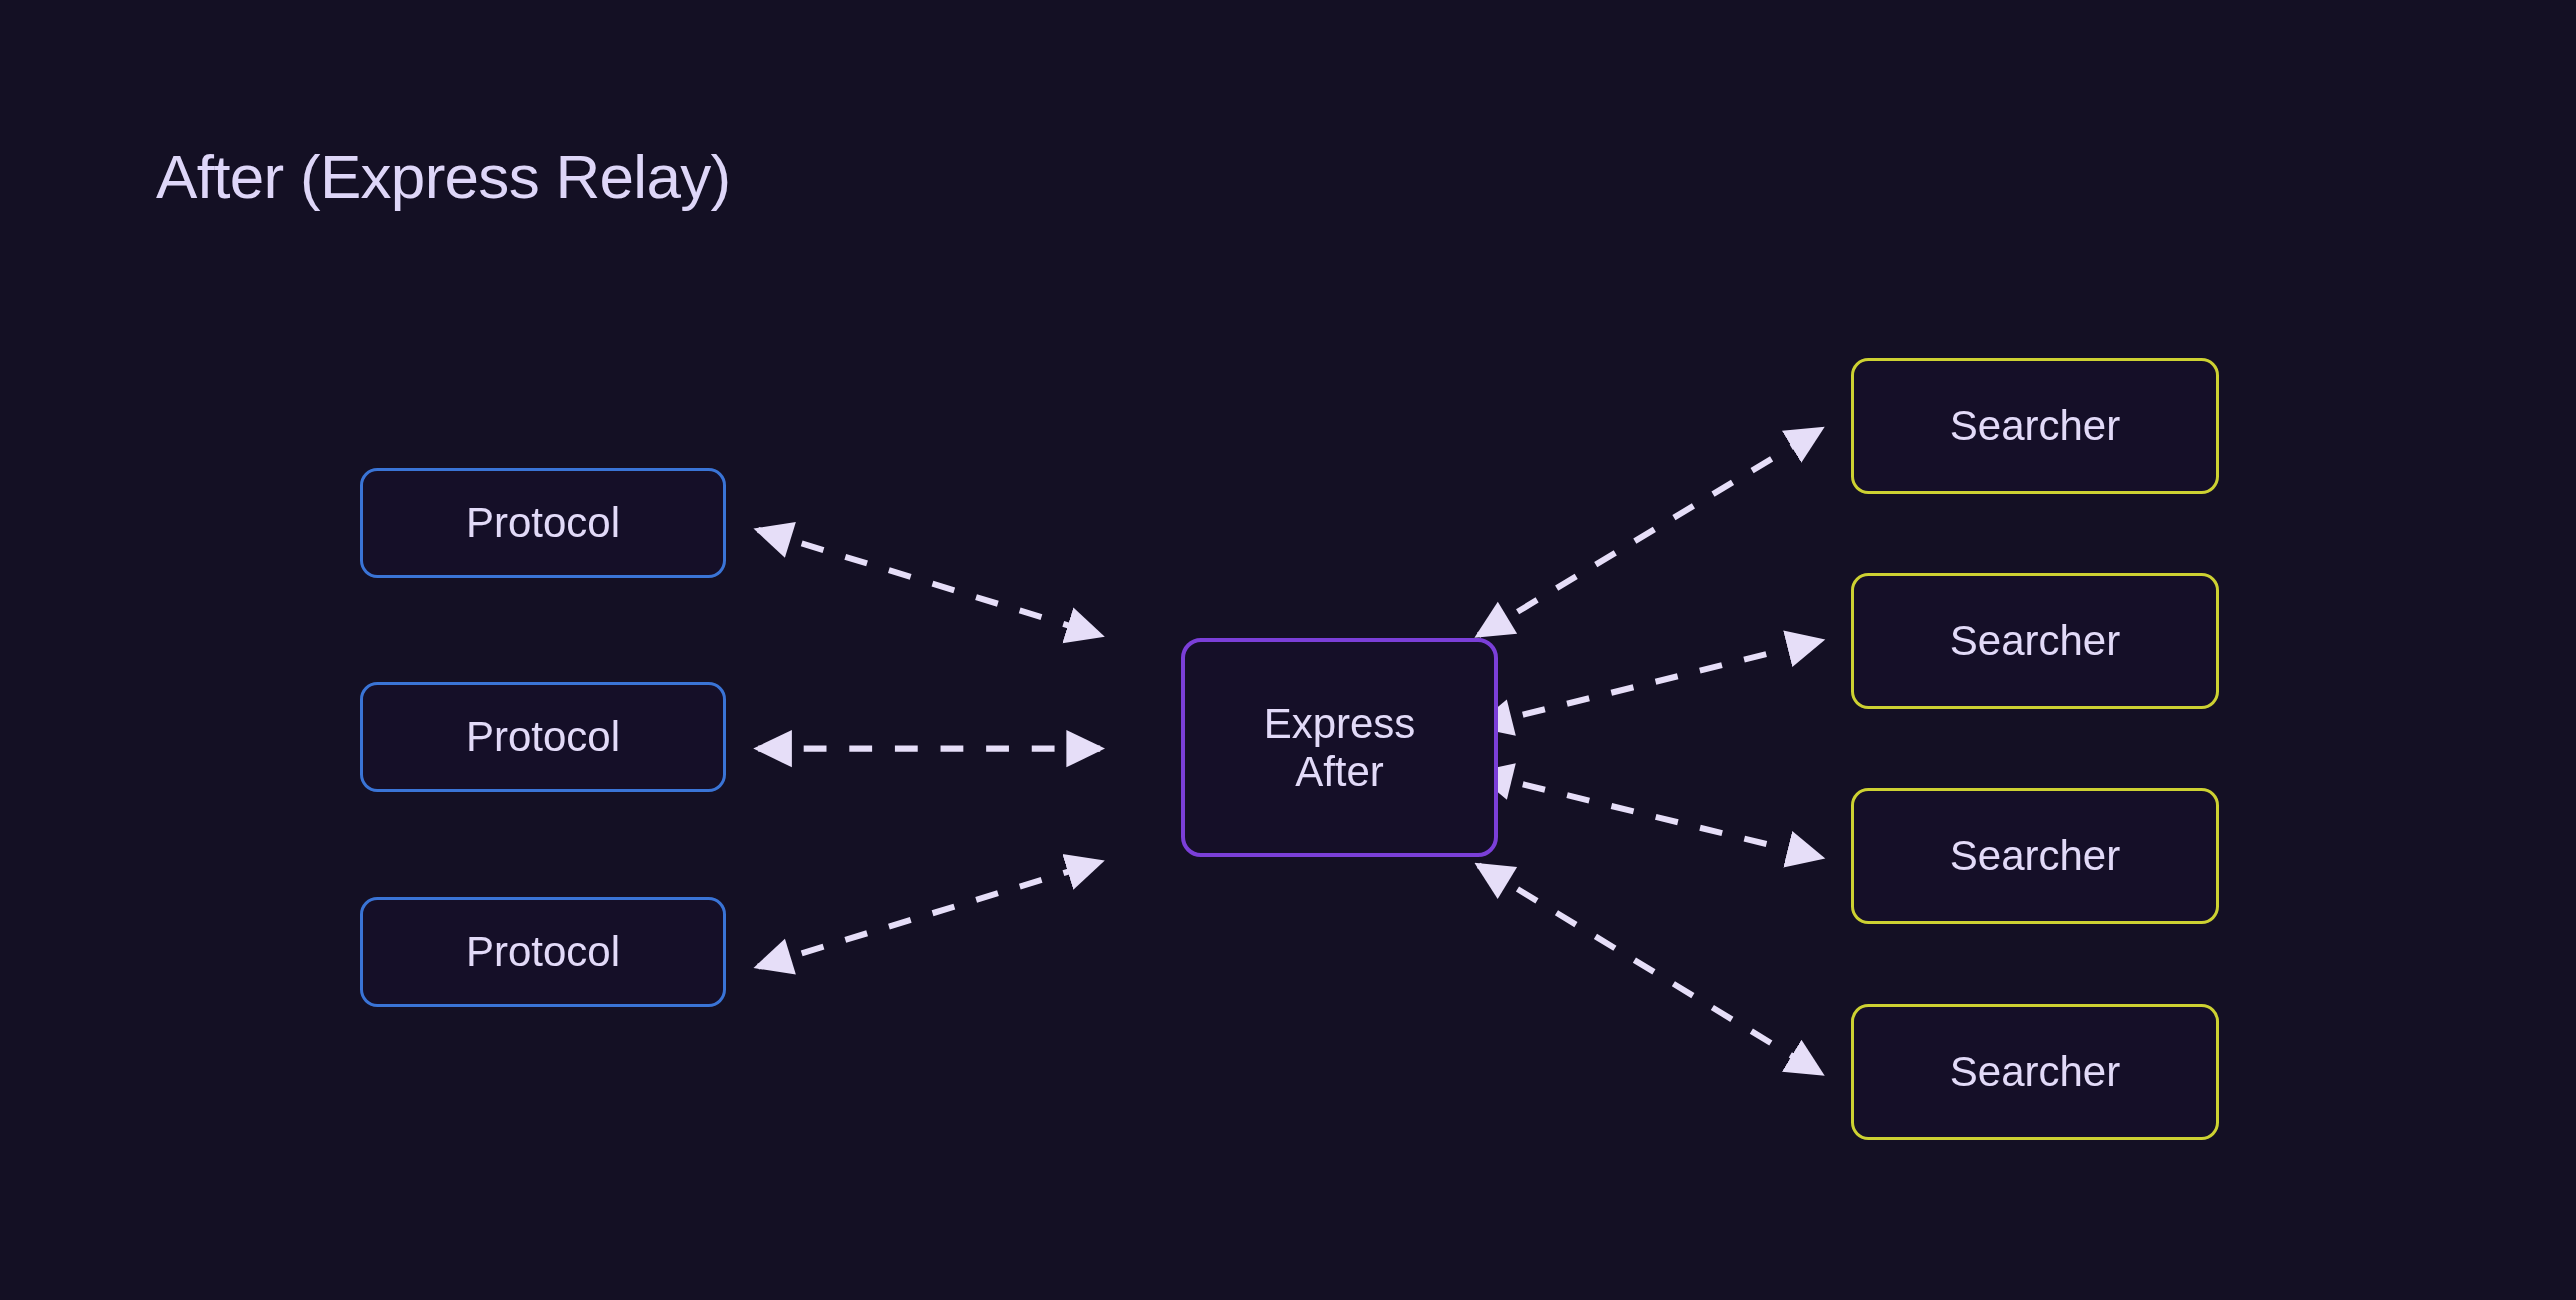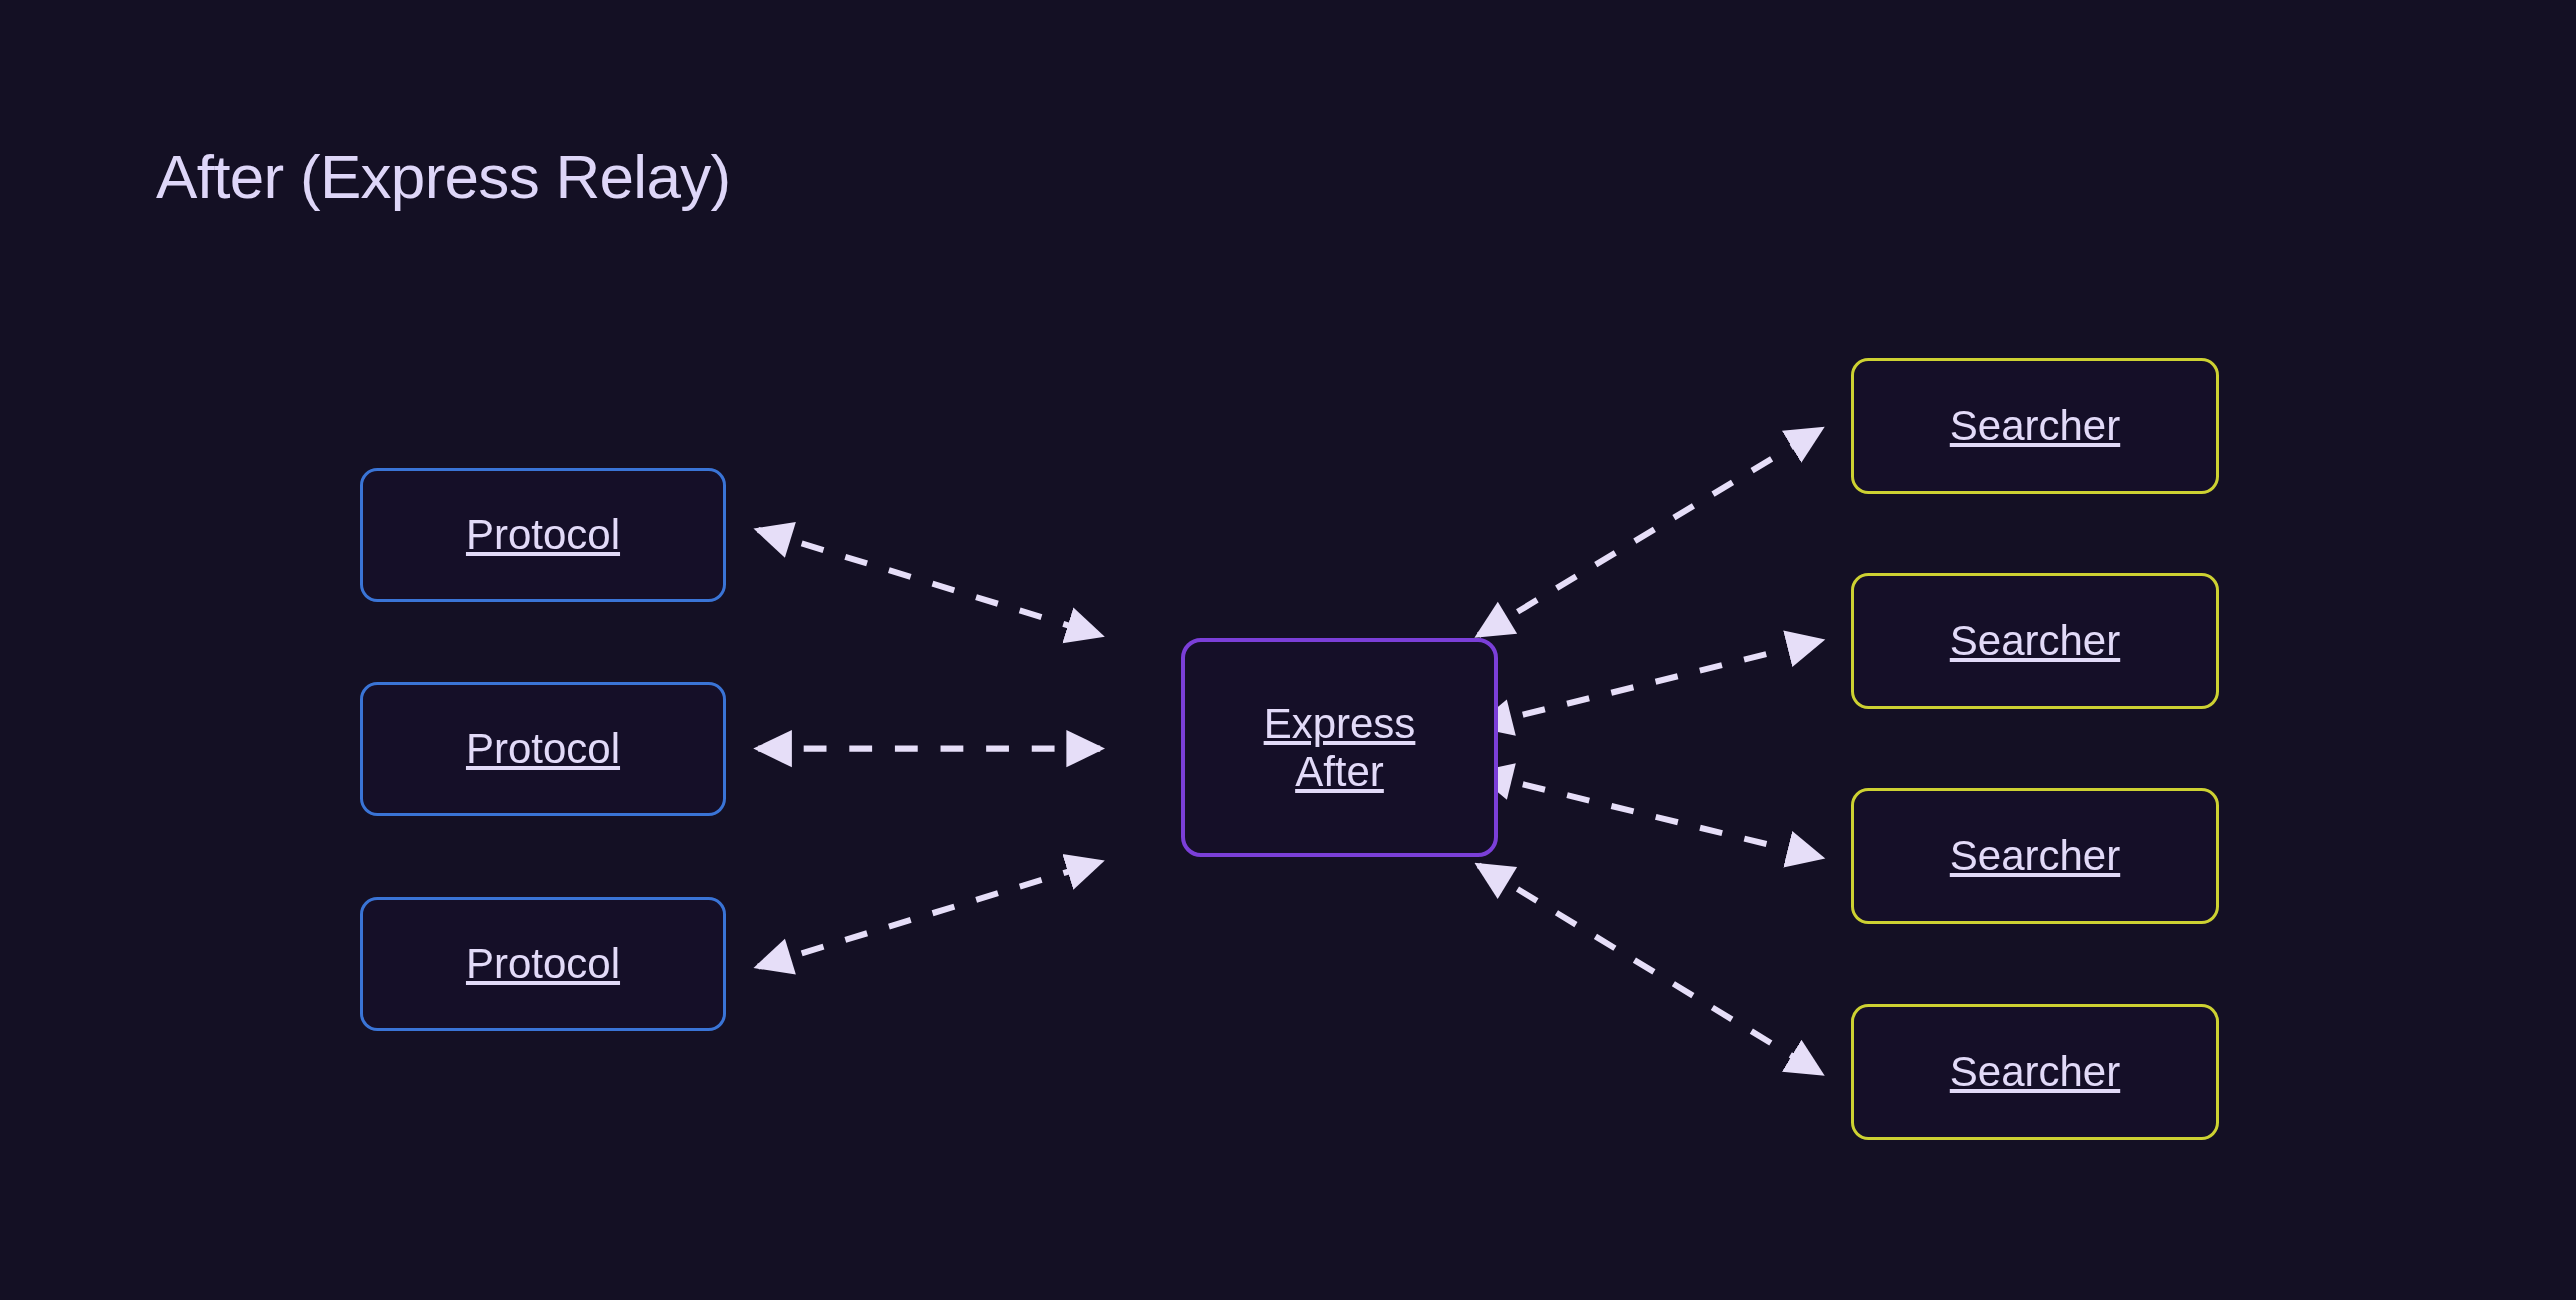--- a/index.html
+++ b/index.html
@@ -34,26 +34,25 @@
     justify-content: center;
     text-align: center;
     border-style: solid;
     border-radius: 17.4px;
     background: #150f28;
     color: #e2daf8;
     font-size: 42px;
     line-height: 1.12;
     font-weight: 400;
     letter-spacing: 0px;
-    text-decoration: underline;
   }
   .node.protocol {
     left: 360px;
     width: 366px;
-    height: 134px;
+    height: 110px;
     border-width: 3.4px;
     border-color: #3a74d6;
   }
   .node.hub {
     left: 1181px;
     top: 638px;
     width: 317px;
     height: 219px;
     border-width: 4.7px;
     border-color: #7b3fd8;

